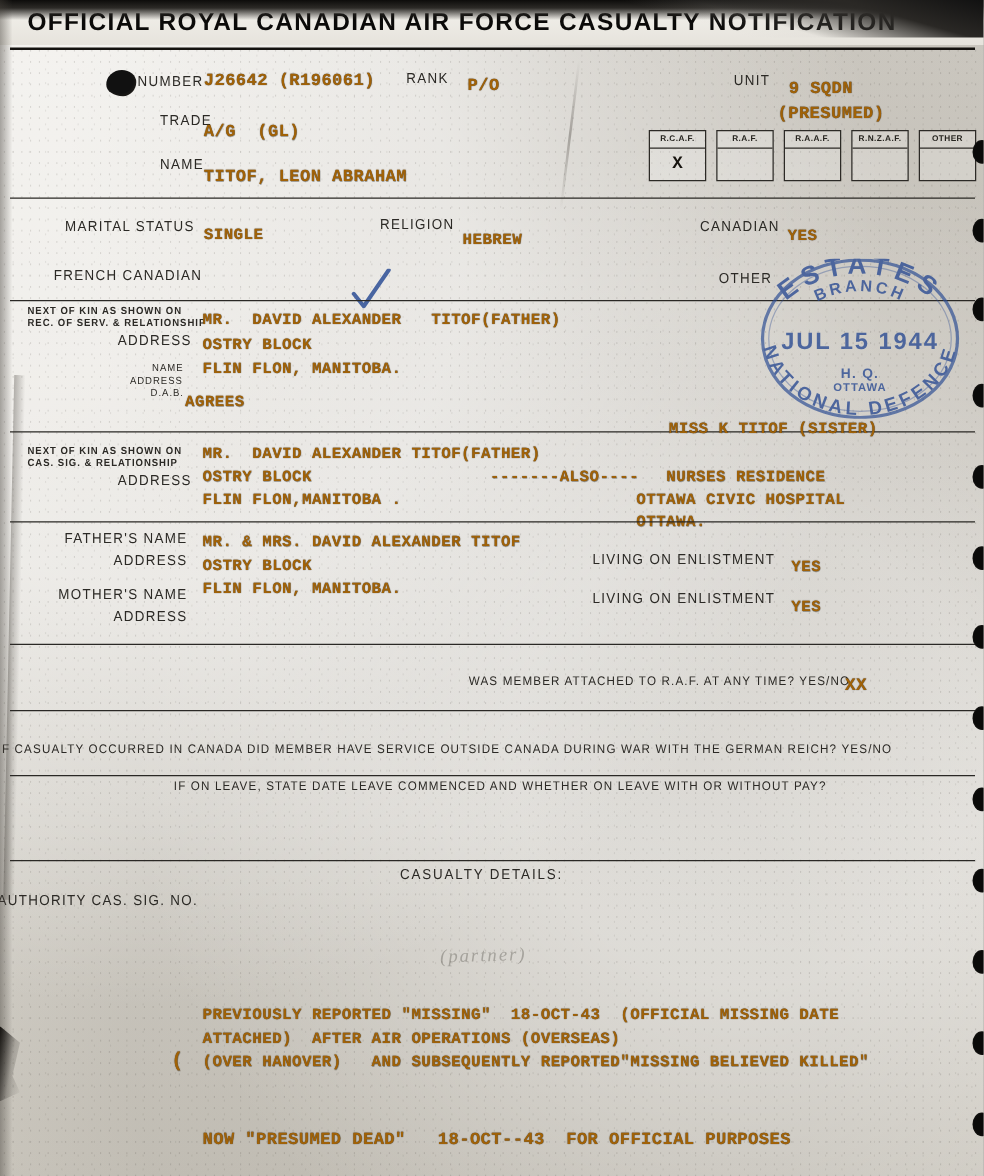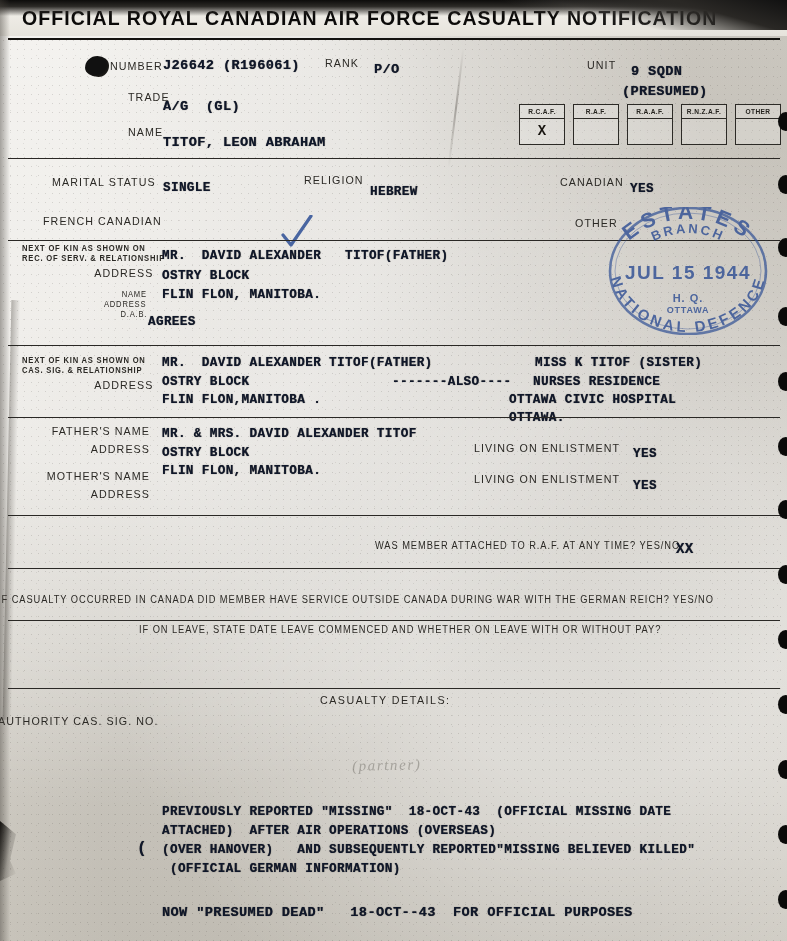--- a/index.html
+++ b/index.html
@@ -79,21 +79,21 @@
   }
   .flabel.r{transform-origin:right center;}
   .flabel.tiny{font-size:8.2px;letter-spacing:.85px;line-height:10px;}
   .flabel.mid{font-size:10px;letter-spacing:1.0px;}
 
   
   .typed{
     position:absolute;
     font-family:"Liberation Mono","DejaVu Sans Mono",monospace;
     font-size:12.6px;font-weight:bold;letter-spacing:.4px;
-    color:#0f172a;white-space:pre;
+    color:#a16207;white-space:pre;
     text-shadow:0 0 .9px rgba(23,20,15,.72), .35px .25px 0 rgba(23,20,15,.28);
   }
   .typed.big{font-size:13.6px;}
   .typed.blk{white-space:pre;line-height:19.5px;}
 
   
   #service-boxes{position:absolute;left:519px;top:104px;display:flex;gap:8px;}
   .svc-box{
     width:44px;height:39px;
     border:1.5px solid #2c2a26;
@@ -261,21 +261,21 @@
   <div class="flabel tiny" style="left:22px;top:356px;font-weight:bold;">NEXT OF KIN AS SHOWN ON</div>
   <div class="flabel tiny" style="left:22px;top:366px;font-weight:bold;">CAS. SIG. &amp; RELATIONSHIP</div>
   <div class="flabel r" style="left:90px;top:379px;width:60px;text-align:right;">ADDRESS</div>
 
   <div class="typed" style="left:162px;top:356px;">MR.  DAVID ALEXANDER TITOF(FATHER)</div>
   <div class="typed" style="left:162px;top:375px;">OSTRY BLOCK</div>
   <div class="typed" style="left:162px;top:393px;">FLIN FLON,MANITOBA .</div>
 
   <div class="typed" style="left:392px;top:375px;">-------ALSO----</div>
 
-  <div class="typed" style="left:509px;top:356px;padding-left:26px;">MISS K TITOF (SISTER)</div>
+  <div class="typed" style="left:509px;top:336px;padding-left:26px;">MISS K TITOF (SISTER)</div>
   <div class="typed" style="left:509px;top:375px;margin-left:24px;">NURSES RESIDENCE</div>
   <div class="typed" style="left:509px;top:393px;">OTTAWA CIVIC HOSPITAL</div>
   <div class="typed" style="left:509px;top:411px;">OTTAWA.</div>
 
   <div class="hrule" style="left:8px;top:417px;width:772px;"></div>
 
   <div class="flabel r" style="left:35px;top:425px;width:115px;text-align:right;">FATHER'S NAME</div>
   <div class="flabel r" style="left:35px;top:443px;width:115px;text-align:right;">ADDRESS</div>
   <div class="flabel r" style="left:35px;top:470px;width:115px;text-align:right;">MOTHER'S NAME</div>
   <div class="flabel r" style="left:35px;top:488px;width:115px;text-align:right;">ADDRESS</div>
@@ -308,21 +308,20 @@
 
   <div class="flabel" style="left:-2px;top:715px;">AUTHORITY CAS. SIG. NO.</div>
 
   <div id="pencil-note">(partner)</div>
 
   <div class="typed big" style="left:137px;top:840px;font-size:16px;">(</div>
 
   <div class="typed blk" style="left:162px;top:803px;">PREVIOUSLY REPORTED "MISSING"  18-OCT-43  (OFFICIAL MISSING DATE</div>
   <div class="typed blk" style="left:162px;top:822px;">ATTACHED)  AFTER AIR OPERATIONS (OVERSEAS)</div>
   <div class="typed blk" style="left:162px;top:841px;">(OVER HANOVER)   AND SUBSEQUENTLY REPORTED"MISSING BELIEVED KILLED"</div>
-  <div class="typed blk" style="left:162px;top:860px;"> (OFFICIAL GERMAN INFORMATION)</div>
 
   <div class="typed big" style="left:162px;top:905px;">NOW "PRESUMED DEAD"   18-OCT--43  FOR OFFICIAL PURPOSES</div>
 
   <div id="estates-stamp">
     <svg width="182" height="128" viewBox="0 0 182 128">
       <defs>
         <path id="arcTop" d="M 14 74 A 77 62 0 0 1 168 74"></path>
         <path id="arcTop2" d="M 30 74 A 61 48 0 0 1 152 74"></path>
         <path id="arcBot" d="M 13 62 A 78 63 0 0 0 169 62"></path>
       </defs>

